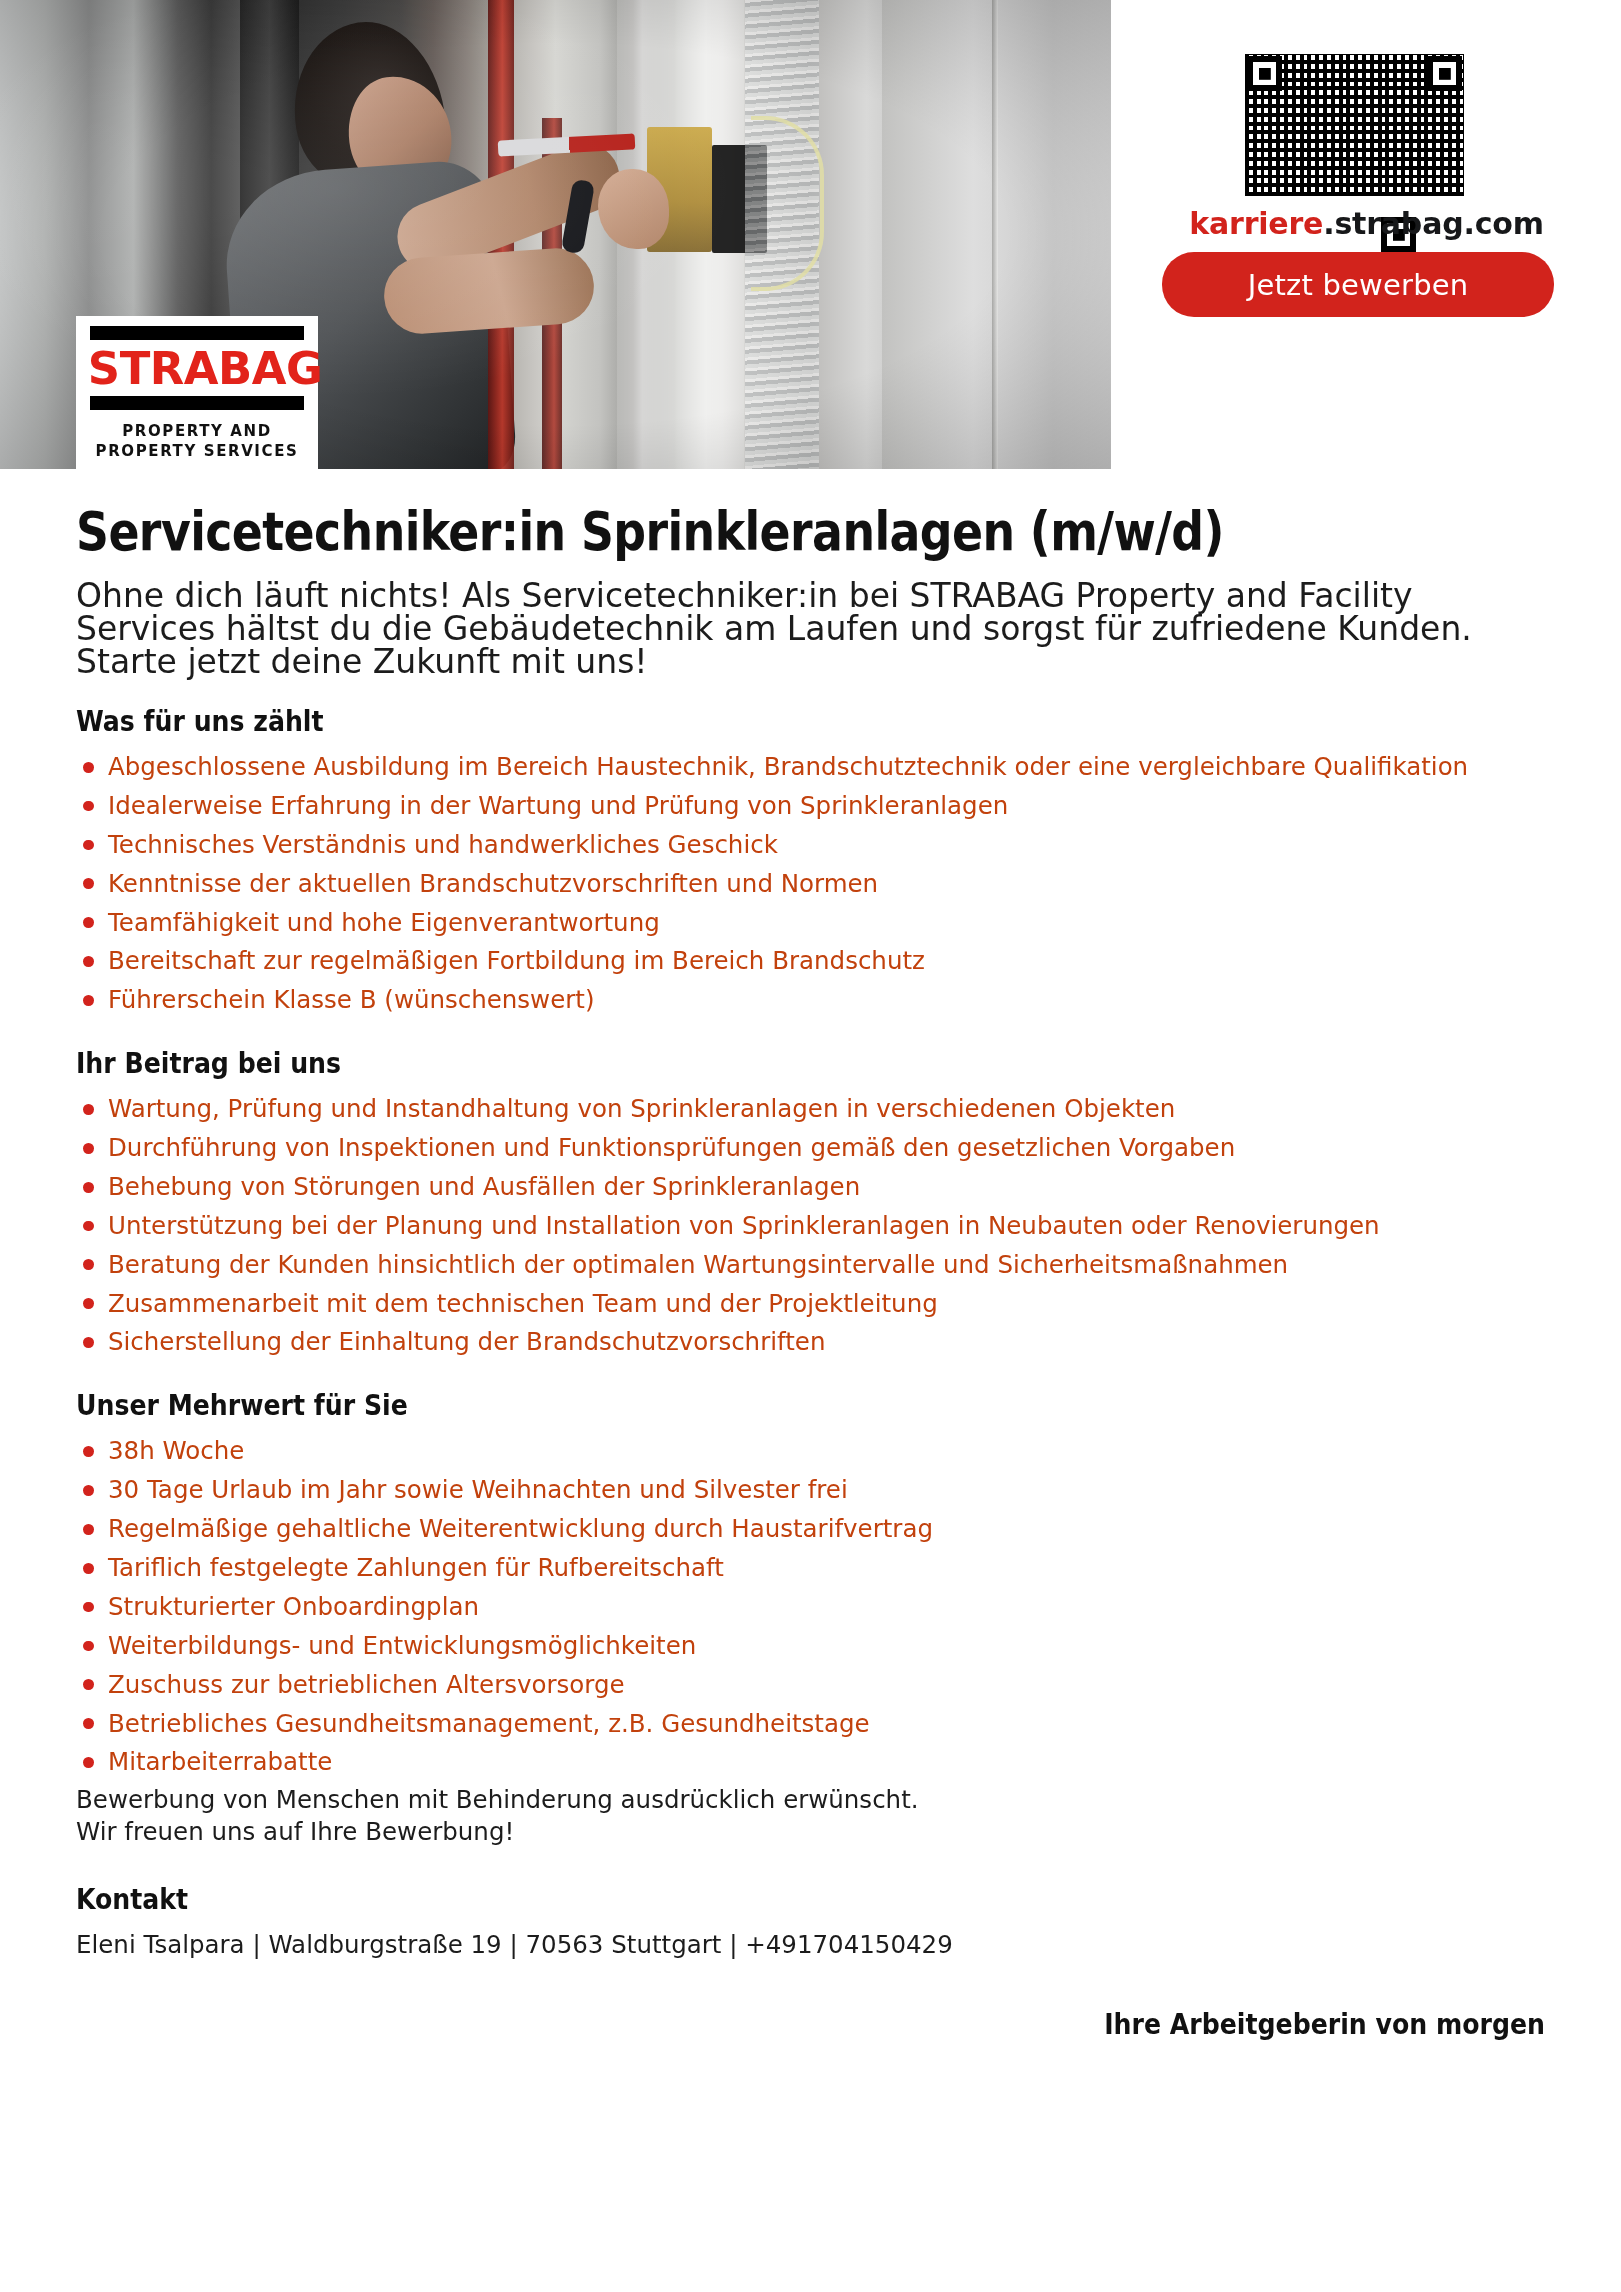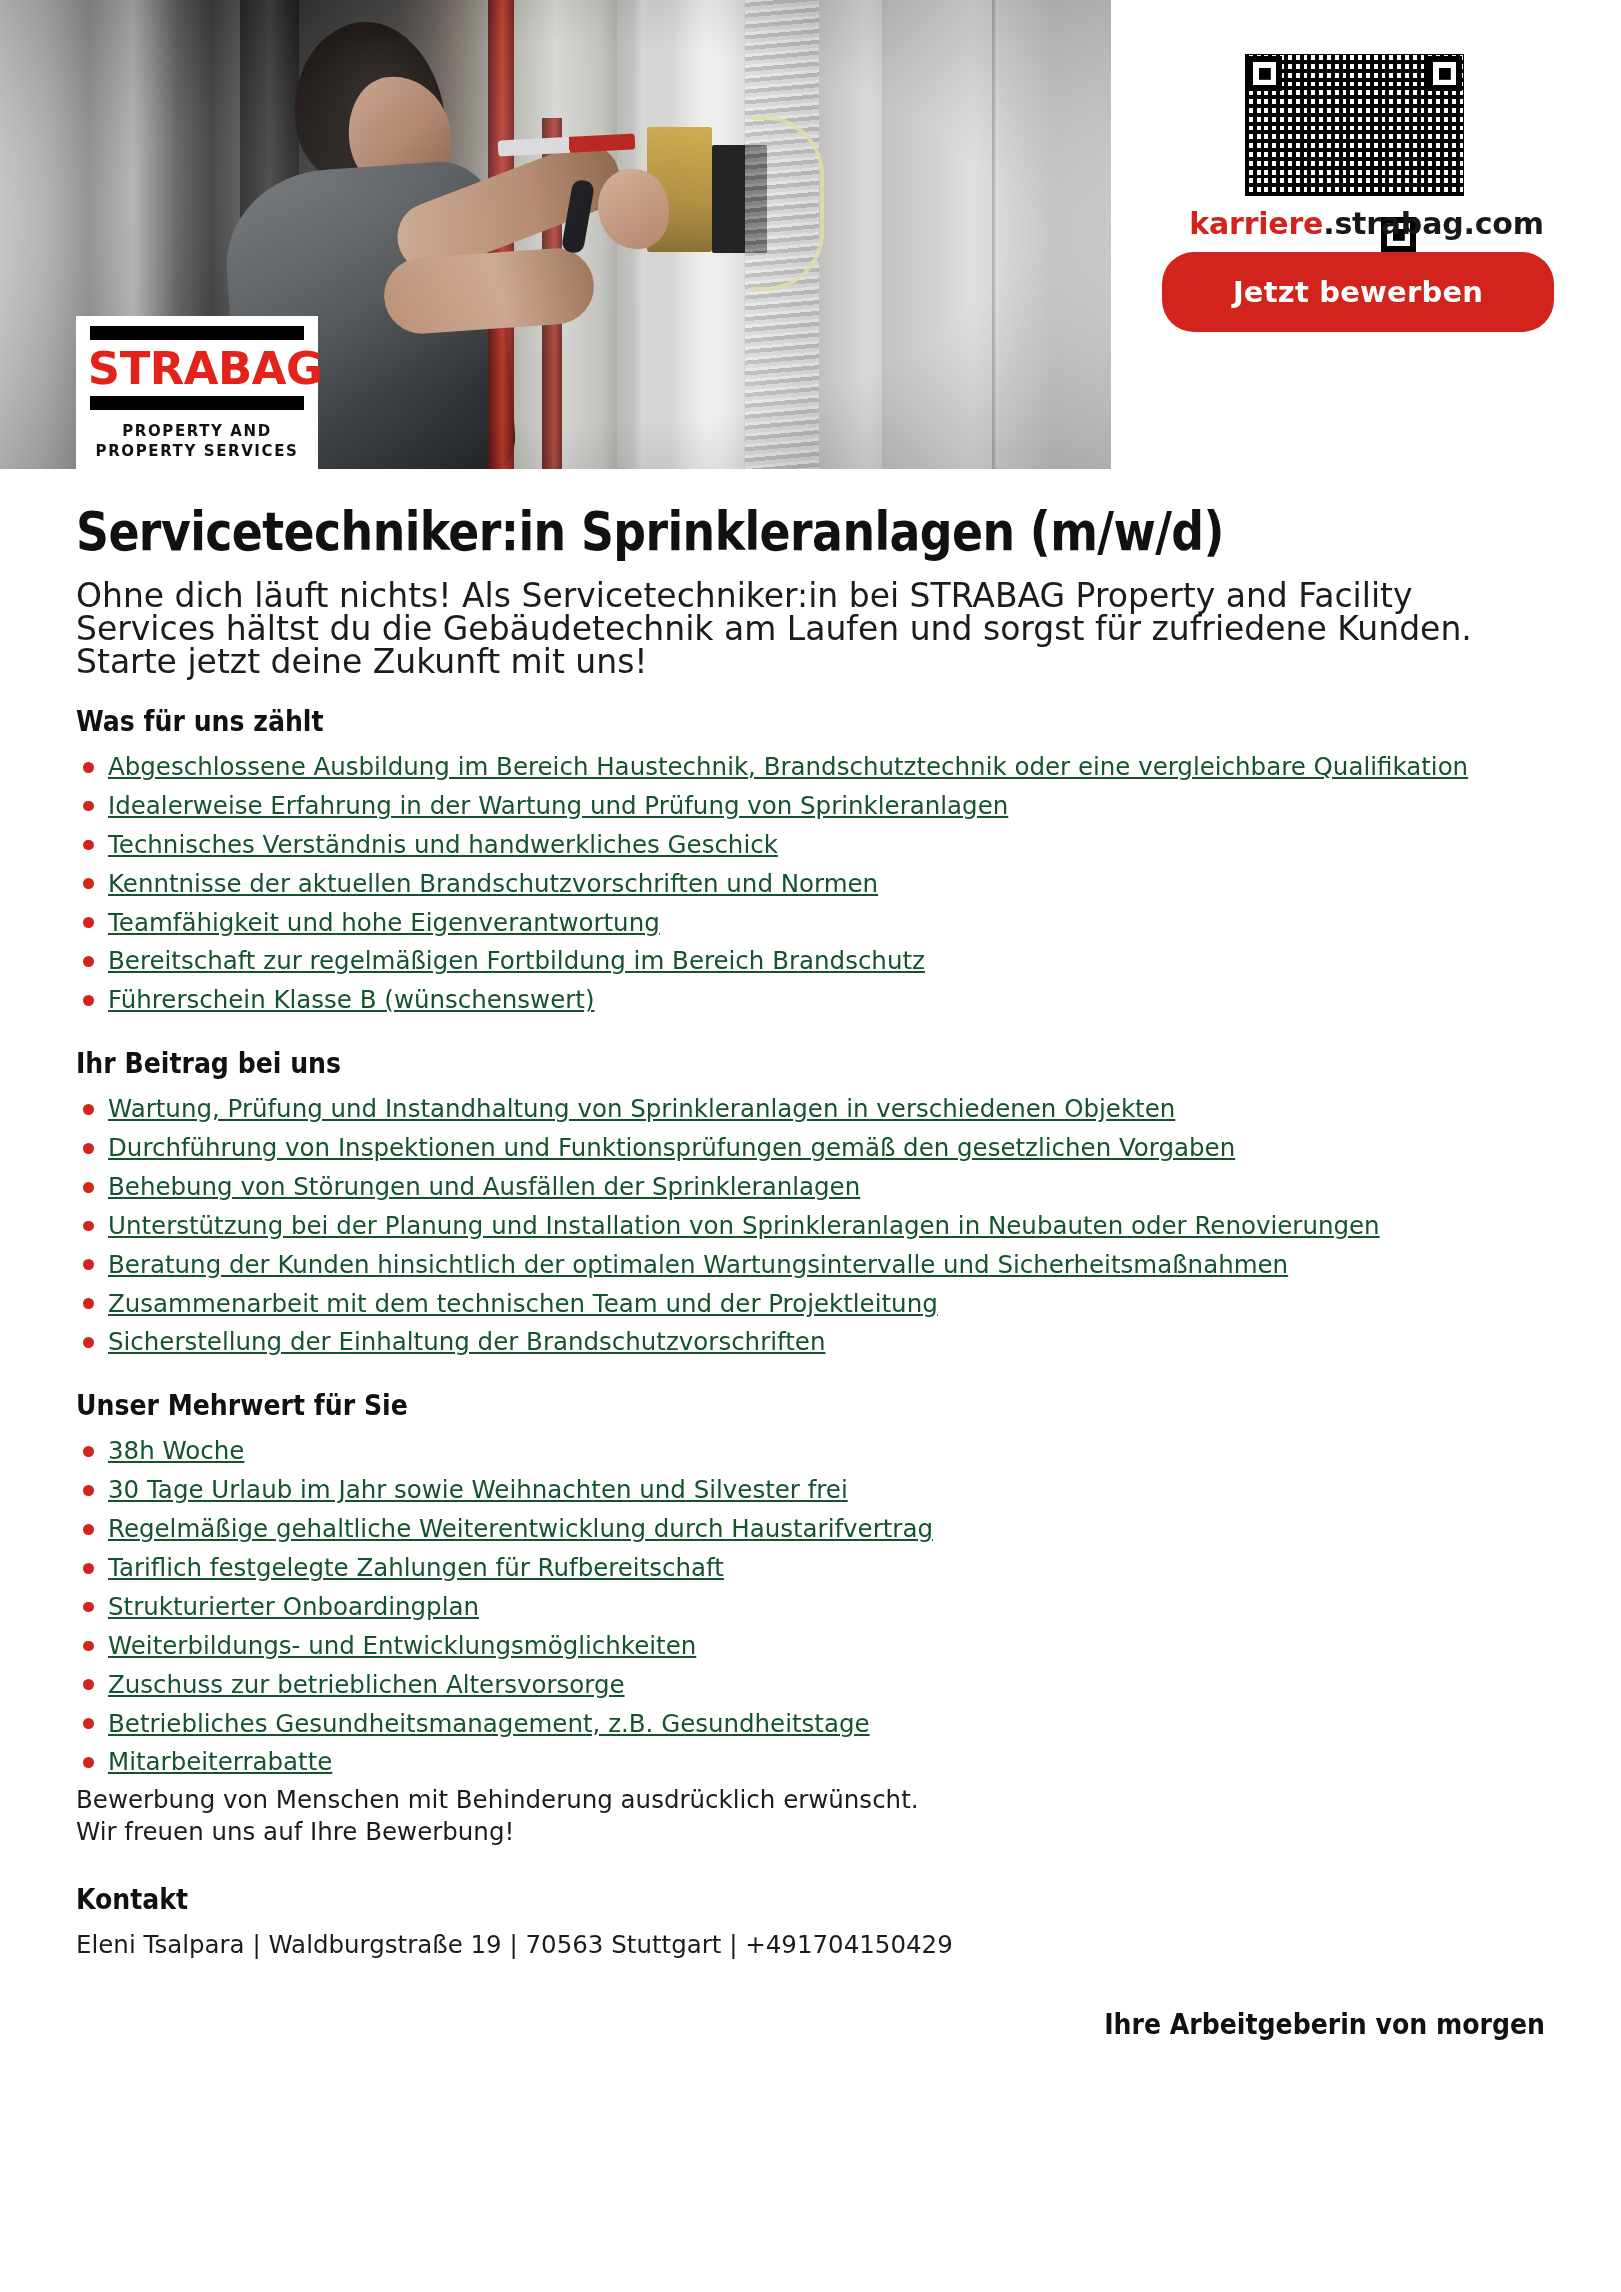--- a/index.html
+++ b/index.html
@@ -255,28 +255,28 @@
     white-space: nowrap;
   }
   .career-url .u-red { color: #d2231c; }
   .career-url .u-dark { color: #17181a; }
 
   .apply-btn {
     position: absolute;
     left: 51px;
     top: 252px;
     width: 392px;
-    height: 80px;
+    height: 65px;
     background: #d2231c;
     border: none;
     border-radius: 32px;
     color: #ffffff;
     font-family: "DejaVu Sans", "Liberation Sans", sans-serif;
     font-size: 29px;
-    font-weight: 700;
+    font-weight: 400;
     letter-spacing: 0.2px;
     cursor: pointer;
     display: flex;
     align-items: center;
     justify-content: center;
     padding: 0;
   }
 
   
   .content {
@@ -322,23 +322,22 @@
   ul.bullets {
     list-style: none;
     margin: 0;
     padding: 0;
   }
   ul.bullets > li {
     position: relative;
     padding-left: 32px;
     font-size: 24.5px;
     line-height: 33px;
-    color: #14532d;
+    color: #c2410c;
     margin-bottom: 5.9px;
-    text-decoration: underline;
   }
   ul.bullets > li::before {
     content: "";
     position: absolute;
     left: 6.9px;
     top: 11.8px;
     width: 10.8px;
     height: 10.8px;
     border-radius: 50%;
     background: #d2231c;

